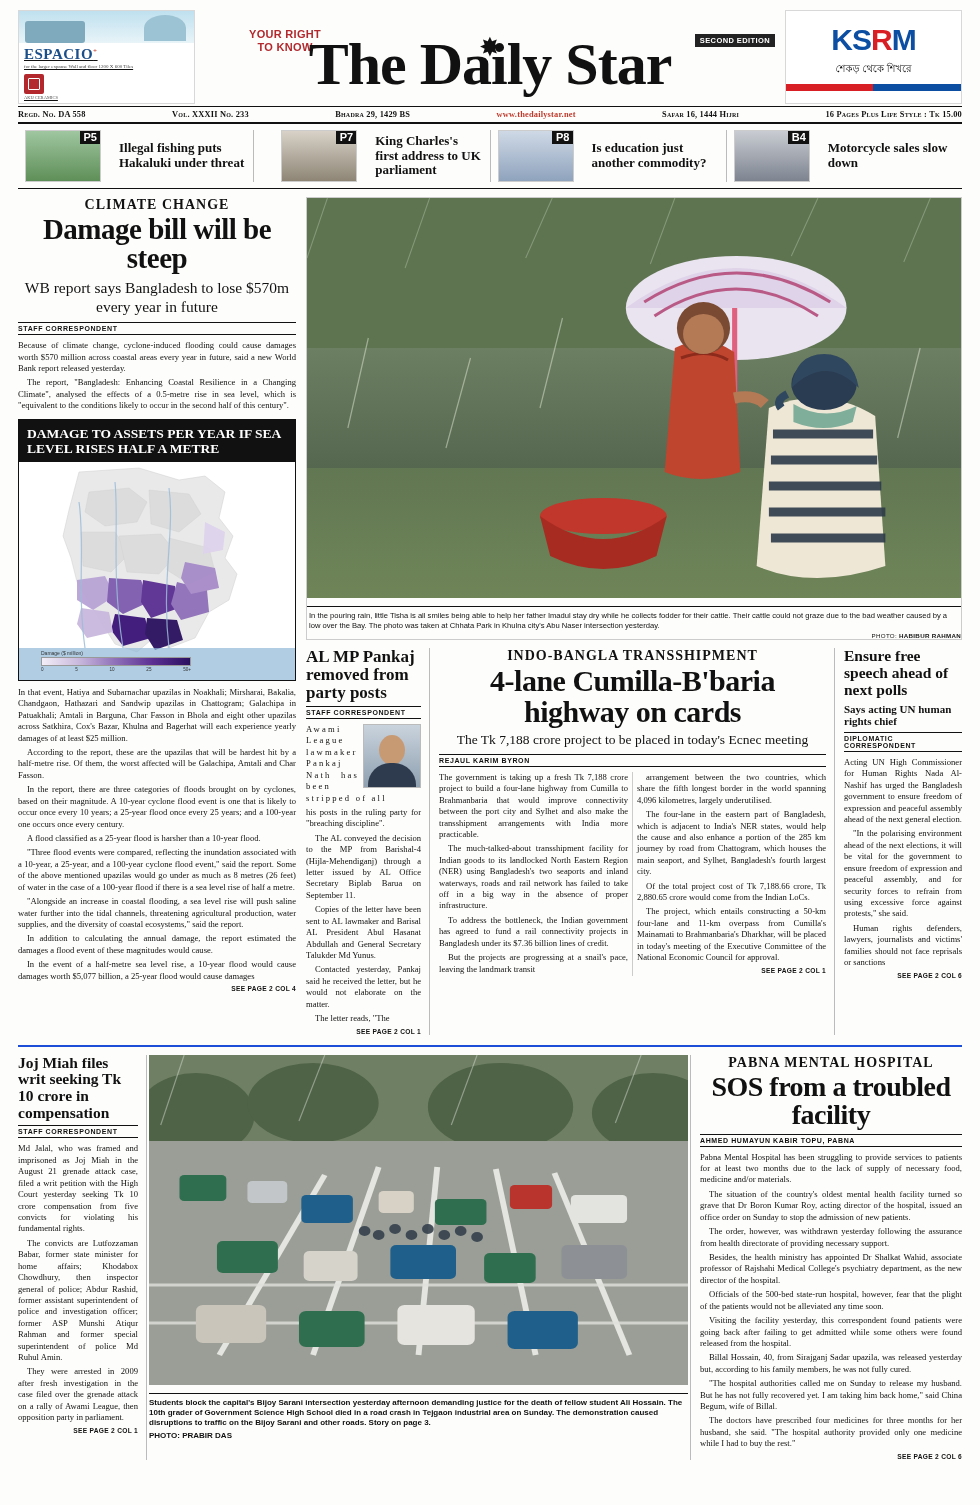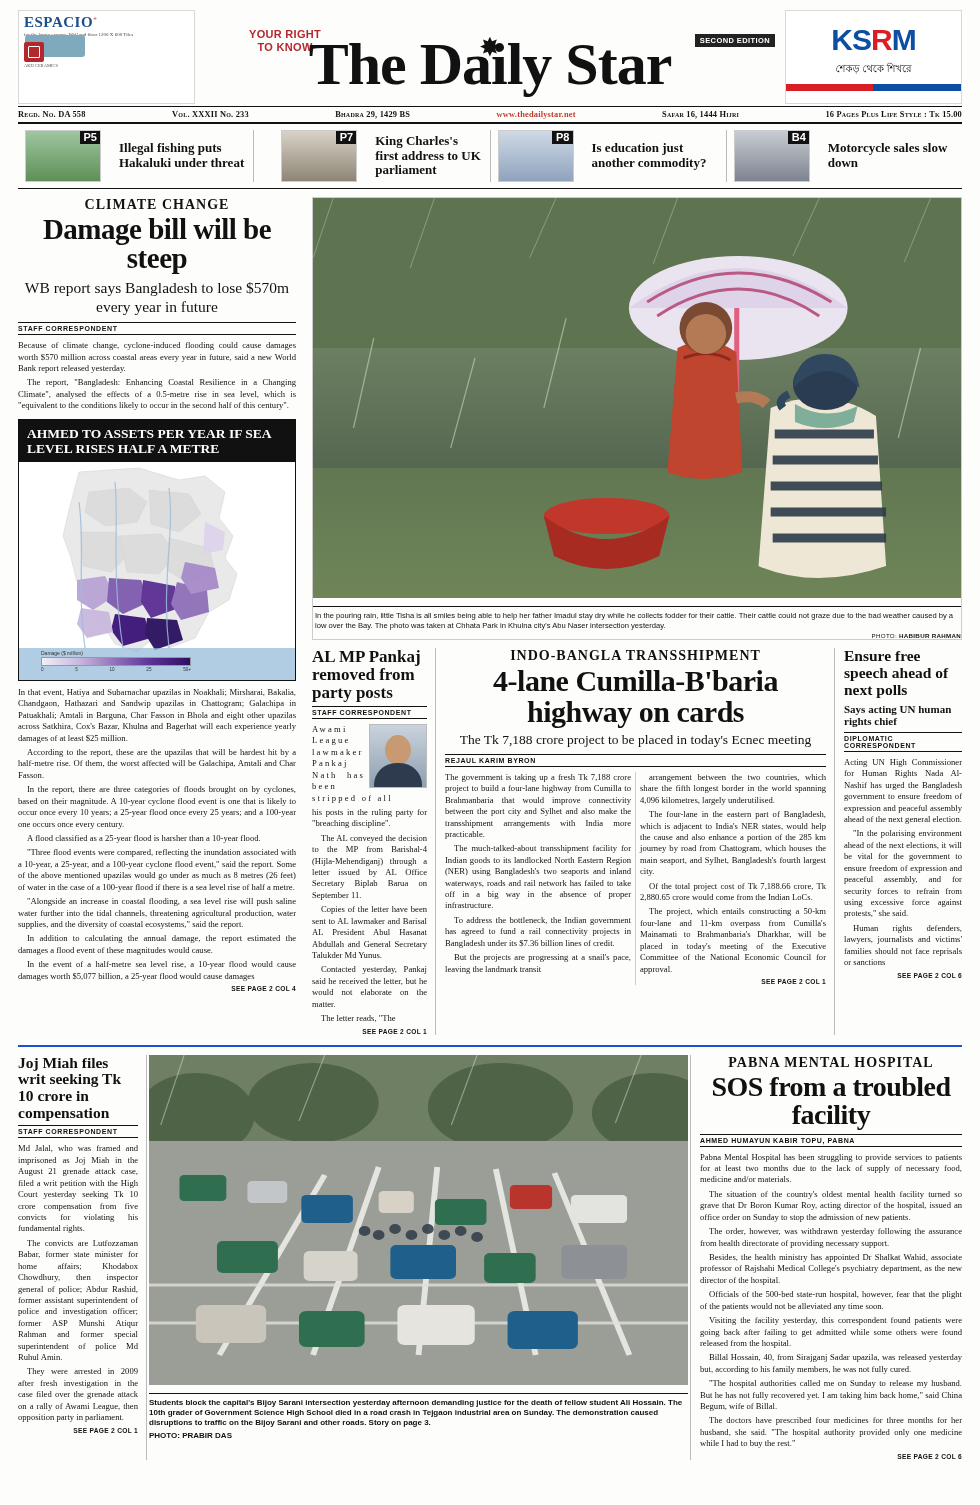--- a/index.html
+++ b/index.html
@@ -5,21 +5,21 @@
   html,body{margin:0;padding:0;}
   body{
     width:980px;height:1505px;background:#fdfdfb;
     font-family:"Liberation Serif",serif;color:#111;
     position:relative;overflow:hidden;
   }
   .page{width:980px;height:1505px;position:relative;padding:0;box-sizing:border-box;}
 
   
   .masthead{display:flex;align-items:center;justify-content:space-between;padding:10px 18px 2px 18px;}
-  .ad-left{width:175px;height:92px;border:1px solid #d8d8d8;display:flex;background:#0f172a;position:relative;overflow:hidden;}
+  .ad-left{width:175px;height:92px;border:1px solid #d8d8d8;display:flex;flex-direction:column;background:#0f172a;position:relative;overflow:hidden;text-decoration:underline;}
   .ad-left .sky{height:46px;background:linear-gradient(#bfe0ef,#e8f4f8);position:relative;}
   .ad-left .sky:after{content:"";position:absolute;left:6px;bottom:0;width:60px;height:22px;background:#7fa9bd;border-radius:3px;}
   .ad-left .sky:before{content:"";position:absolute;right:8px;bottom:2px;width:42px;height:26px;background:#9cc3d3;border-radius:50% 50% 0 0;}
   .ad-left .brandrow{flex:1;background:#fff;padding:3px 5px;}
   .ad-left .espacio{font-family:"Liberation Serif",serif;font-size:15px;font-weight:bold;color:#1b4f8a;letter-spacing:.5px;}
   .ad-left .espacio sup{font-size:7px;color:#c0392b;}
   .ad-left .tagline{font-size:5px;color:#444;line-height:1.25;margin-top:1px;}
   .ad-left .logosq{width:20px;height:20px;background:#b3282d;margin-top:4px;border-radius:2px;position:relative;}
   .ad-left .logosq:after{content:"";position:absolute;inset:4px;border:1.5px solid #fff;border-radius:1px;}
   .ad-left .logocap{font-size:4.5px;color:#555;margin-top:1px;}
@@ -46,21 +46,21 @@
   .teaser:last-child{border-right:none;}
   .teaser .thumb{width:74px;height:50px;flex:0 0 74px;position:relative;overflow:hidden;border:1px solid #ccc;}
   .teaser .pg{position:absolute;right:-1px;top:-1px;background:#111;color:#fff;font-family:"Liberation Sans",sans-serif;font-weight:bold;font-size:11px;padding:1px 4px;}
   .teaser .ttxt{font-family:"Liberation Serif",serif;font-weight:bold;font-size:13px;line-height:1.12;align-self:center;}
   .th1{background:linear-gradient(#9fc6a0,#5f8f58);}
   .th2{background:linear-gradient(#d8d2c8,#8e8575);margin-left:20px;}
   .th3{background:linear-gradient(#cfd9e6,#8fa3bd);}
   .th4{background:linear-gradient(#c9ccd2,#7d8490);}
 
   
-  .main{display:flex;margin:8px 18px 0;gap:16px;}
+  .main{display:flex;margin:8px 18px 0;gap:10px;}
   .colL{width:278px;}
   .colR{flex:1;}
 
   .kicker{font-family:"Liberation Serif",serif;font-variant:small-caps;font-weight:bold;font-size:14px;letter-spacing:1px;text-align:center;margin-bottom:2px;}
   .hl-xl{font-family:"Liberation Serif",serif;font-weight:bold;font-size:29px;line-height:1.0;text-align:center;letter-spacing:-.5px;margin:2px 0 6px;}
   .subhead{font-family:"Liberation Serif",serif;font-size:15.5px;line-height:1.2;text-align:center;margin:0 0 6px;}
   .byline{font-family:"Liberation Sans",sans-serif;font-size:7px;font-weight:bold;letter-spacing:.6px;border-top:1px solid #111;border-bottom:1px solid #111;padding:2px 0;margin:4px 0 5px;text-transform:uppercase;}
   .body p{font-family:"Liberation Serif",serif;font-size:8.6px;line-height:1.33;text-align:justify;margin:0 0 3px;text-indent:9px;}
   .body p.first{text-indent:0;}
   .jump{font-family:"Liberation Sans",sans-serif;font-size:6.6px;font-weight:bold;text-align:right;letter-spacing:.3px;margin-top:3px;}
@@ -176,21 +176,21 @@
       <div class="kicker">CLIMATE CHANGE</div>
       <div class="hl-xl">Damage bill will be steep</div>
       <div class="subhead">WB report says Bangladesh to lose $570m every year in future</div>
       <div class="byline">STAFF CORRESPONDENT</div>
       <div class="body">
         <p class="first">Because of climate change, cyclone-induced flooding could cause damages worth $570 million across coastal areas every year in future, said a new World Bank report released yesterday.</p>
         <p>The report, "Bangladesh: Enhancing Coastal Resilience in a Changing Climate", analysed the effects of a 0.5-metre rise in sea level, which is "equivalent to the conditions likely to occur in the second half of this century".</p>
       </div>
 
       <div class="mapbox">
-        <div class="mtitle">AHMED TO ASSETS PER YEAR IF SEA LEVEL RISES HALF A METRE</div>
+        <div class="mtitle">DAMAGE TO ASSETS PER YEAR IF SEA LEVEL RISES HALF A METRE</div>
         <div class="mapwrap">
           <svg width="276" height="218" viewBox="0 0 276 218">
             <rect x="0" y="0" width="276" height="218" fill="#ffffff"></rect>
             <g stroke="#cfcfcf" stroke-width="0.5" fill="#e9e9e9">
               <path d="M60 10 L120 6 L160 18 L186 14 L206 30 L200 56 L214 74 L206 96 L218 112 L210 138 L190 150 L176 176 L150 186 L132 178 L118 190 L96 182 L82 160 L70 140 L58 120 L52 96 L44 74 L50 48 Z"></path>
             </g>
             <g fill="#dcdcdc" stroke="#cfcfcf" stroke-width="0.4">
               <path d="M70 30 L110 26 L128 40 L118 60 L86 64 L66 50 Z"></path>
               <path d="M130 28 L170 32 L182 52 L160 70 L132 62 Z"></path>
               <path d="M62 70 L96 70 L110 92 L92 110 L64 104 Z"></path>

